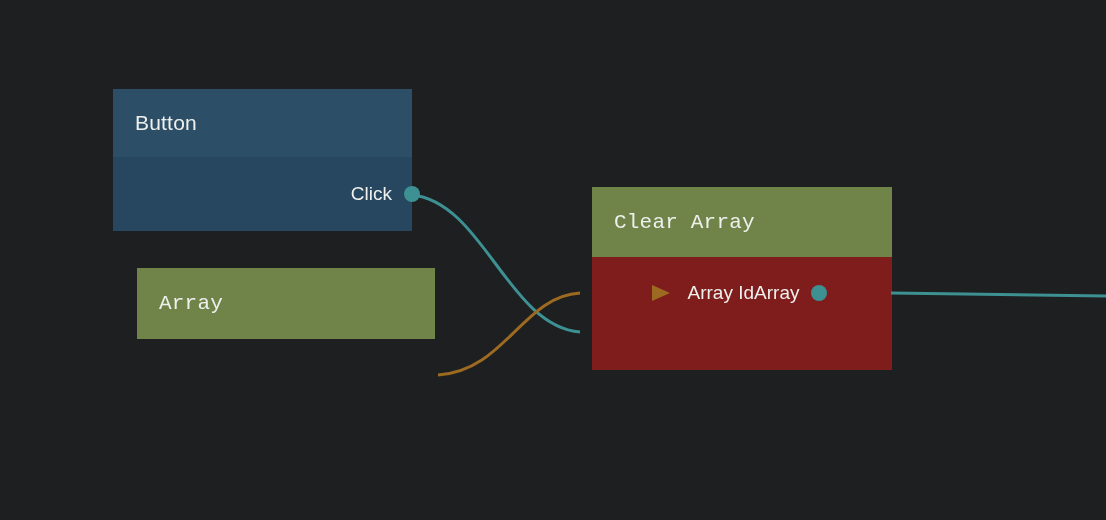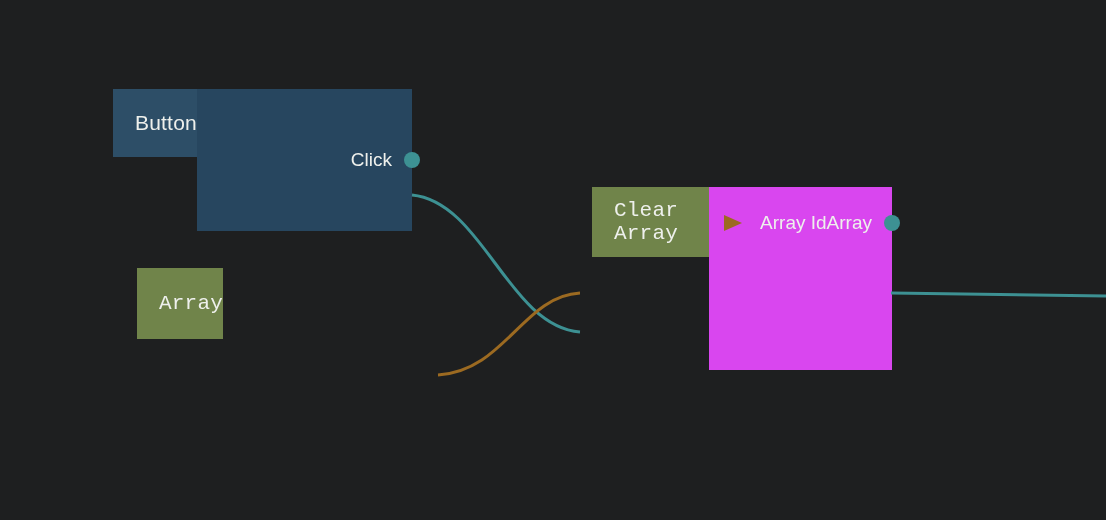--- a/index.html
+++ b/index.html
@@ -13,41 +13,40 @@
   #canvas {
     position: relative;
     width: 1106px;
     height: 520px;
     background: #1e1f20;
   }
   
   .node {
     position: absolute;
     display: flex;
-    flex-direction: row;
+    flex-direction: column;
     color: #eef0ec;
   }
   .node-header {
     display: flex;
     align-items: center;
     padding-left: 22px;
     font-size: 21px;
     letter-spacing: 0.2px;
   }
   .node-body {
     position: relative;
     flex: 1;
     display: flex;
     flex-direction: column;
-    padding-left: 28px;
   }
   .node-blue .node-header { background: #2d4e67; }
   .node-blue .node-body   { background: #27465f; }
   .node-green .node-header { background: #70844a; font-family: Liberation Mono, monospace; }
-  .node-green .node-body   { background: #d946ef; }
+  .node-green .node-body   { background: #7f1d1d; align-items: center; }
 
   #node-button { left: 113px; top: 89px;  width: 299px; height: 142px; }
   #node-button .node-header { height: 68px; }
 
   #node-array  { left: 137px; top: 268px; width: 298px; height: 181px; }
   #node-array .node-header { height: 71px; }
 
   #node-clear-array { left: 592px; top: 187px; width: 300px; height: 183px; }
   #node-clear-array .node-header { height: 70px; }
   #node-clear-array .node-body { padding-top: 21px; gap: 9px; }

